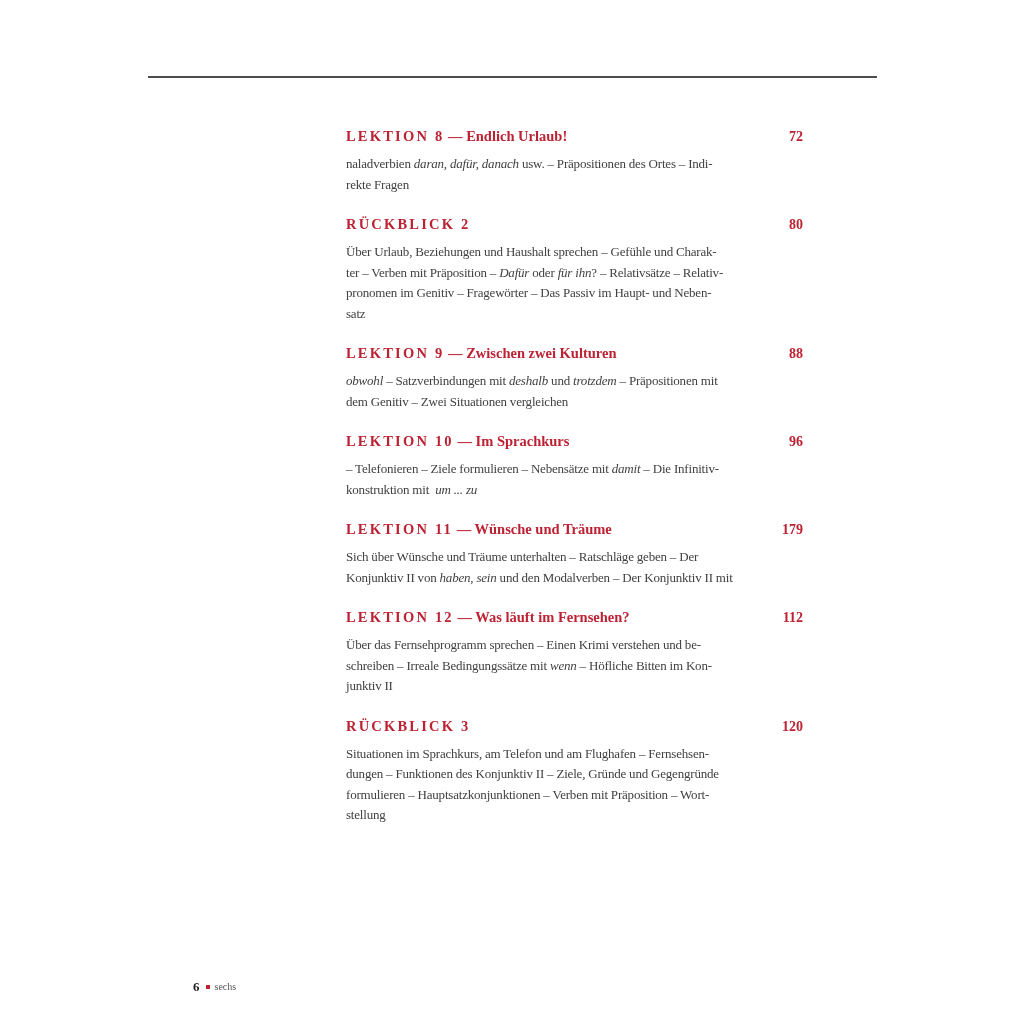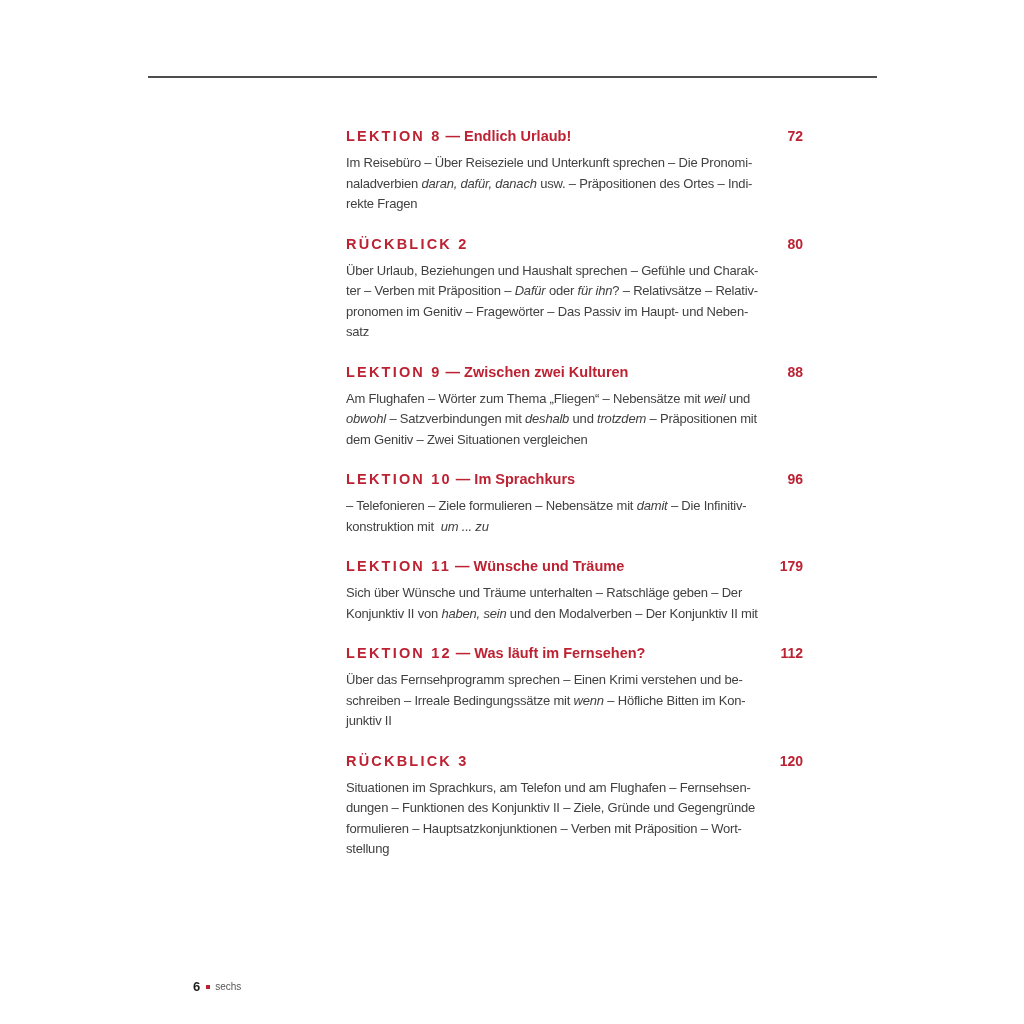--- a/index.html
+++ b/index.html
@@ -11,20 +11,21 @@
     width: 1024px;
     height: 1024px;
     position: relative;
     font-family: "Liberation Sans", sans-serif;
     overflow: hidden;
   }
   .page {
     position: absolute;
     inset: 0;
     background: #ffffff;
+    font-family: Liberation Serif, serif;
   }
   .top-rule {
     position: absolute;
     left: 148px;
     top: 76px;
     width: 729px;
     height: 2px;
     background: var(--rule, #4d4d4d);
   }
   .toc {
@@ -103,21 +104,20 @@
 <div class="page">
   <div class="top-rule"></div>
 
   <main class="toc">
   <section class="toc-section">
     <div class="heading">
       <span class="heading-left"><span class="label">LEKTION 8</span><span class="dash"> — </span><span class="title">Endlich Urlaub!</span></span>
       <span class="pagenum">72</span>
     </div>
     <div class="body">
-          <div class="line">Im Reisebüro – Über Reiseziele und Unterkunft sprechen – Die Pronomi-</div>
           <div class="line">naladverbien <em>daran, dafür, danach</em> usw. – Präpositionen des Ortes – Indi-</div>
           <div class="line">rekte Fragen</div>
         </div>
   </section>
 
   <section class="toc-section">
     <div class="heading">
       <span class="heading-left"><span class="label">RÜCKBLICK 2</span></span>
       <span class="pagenum">80</span>
     </div>
@@ -128,21 +128,20 @@
           <div class="line">satz</div>
         </div>
   </section>
 
   <section class="toc-section">
     <div class="heading">
       <span class="heading-left"><span class="label">LEKTION 9</span><span class="dash"> — </span><span class="title">Zwischen zwei Kulturen</span></span>
       <span class="pagenum">88</span>
     </div>
     <div class="body">
-          <div class="line">Am Flughafen – Wörter zum Thema „Fliegen“ – Nebensätze mit <em>weil</em> und</div>
           <div class="line"><em>obwohl</em> – Satzverbindungen mit <em>deshalb</em> und <em>trotzdem</em> – Präpositionen mit</div>
           <div class="line">dem Genitiv – Zwei Situationen vergleichen</div>
         </div>
   </section>
 
   <section class="toc-section">
     <div class="heading">
       <span class="heading-left"><span class="label">LEKTION 10</span><span class="dash"> — </span><span class="title">Im Sprachkurs</span></span>
       <span class="pagenum">96</span>
     </div>

